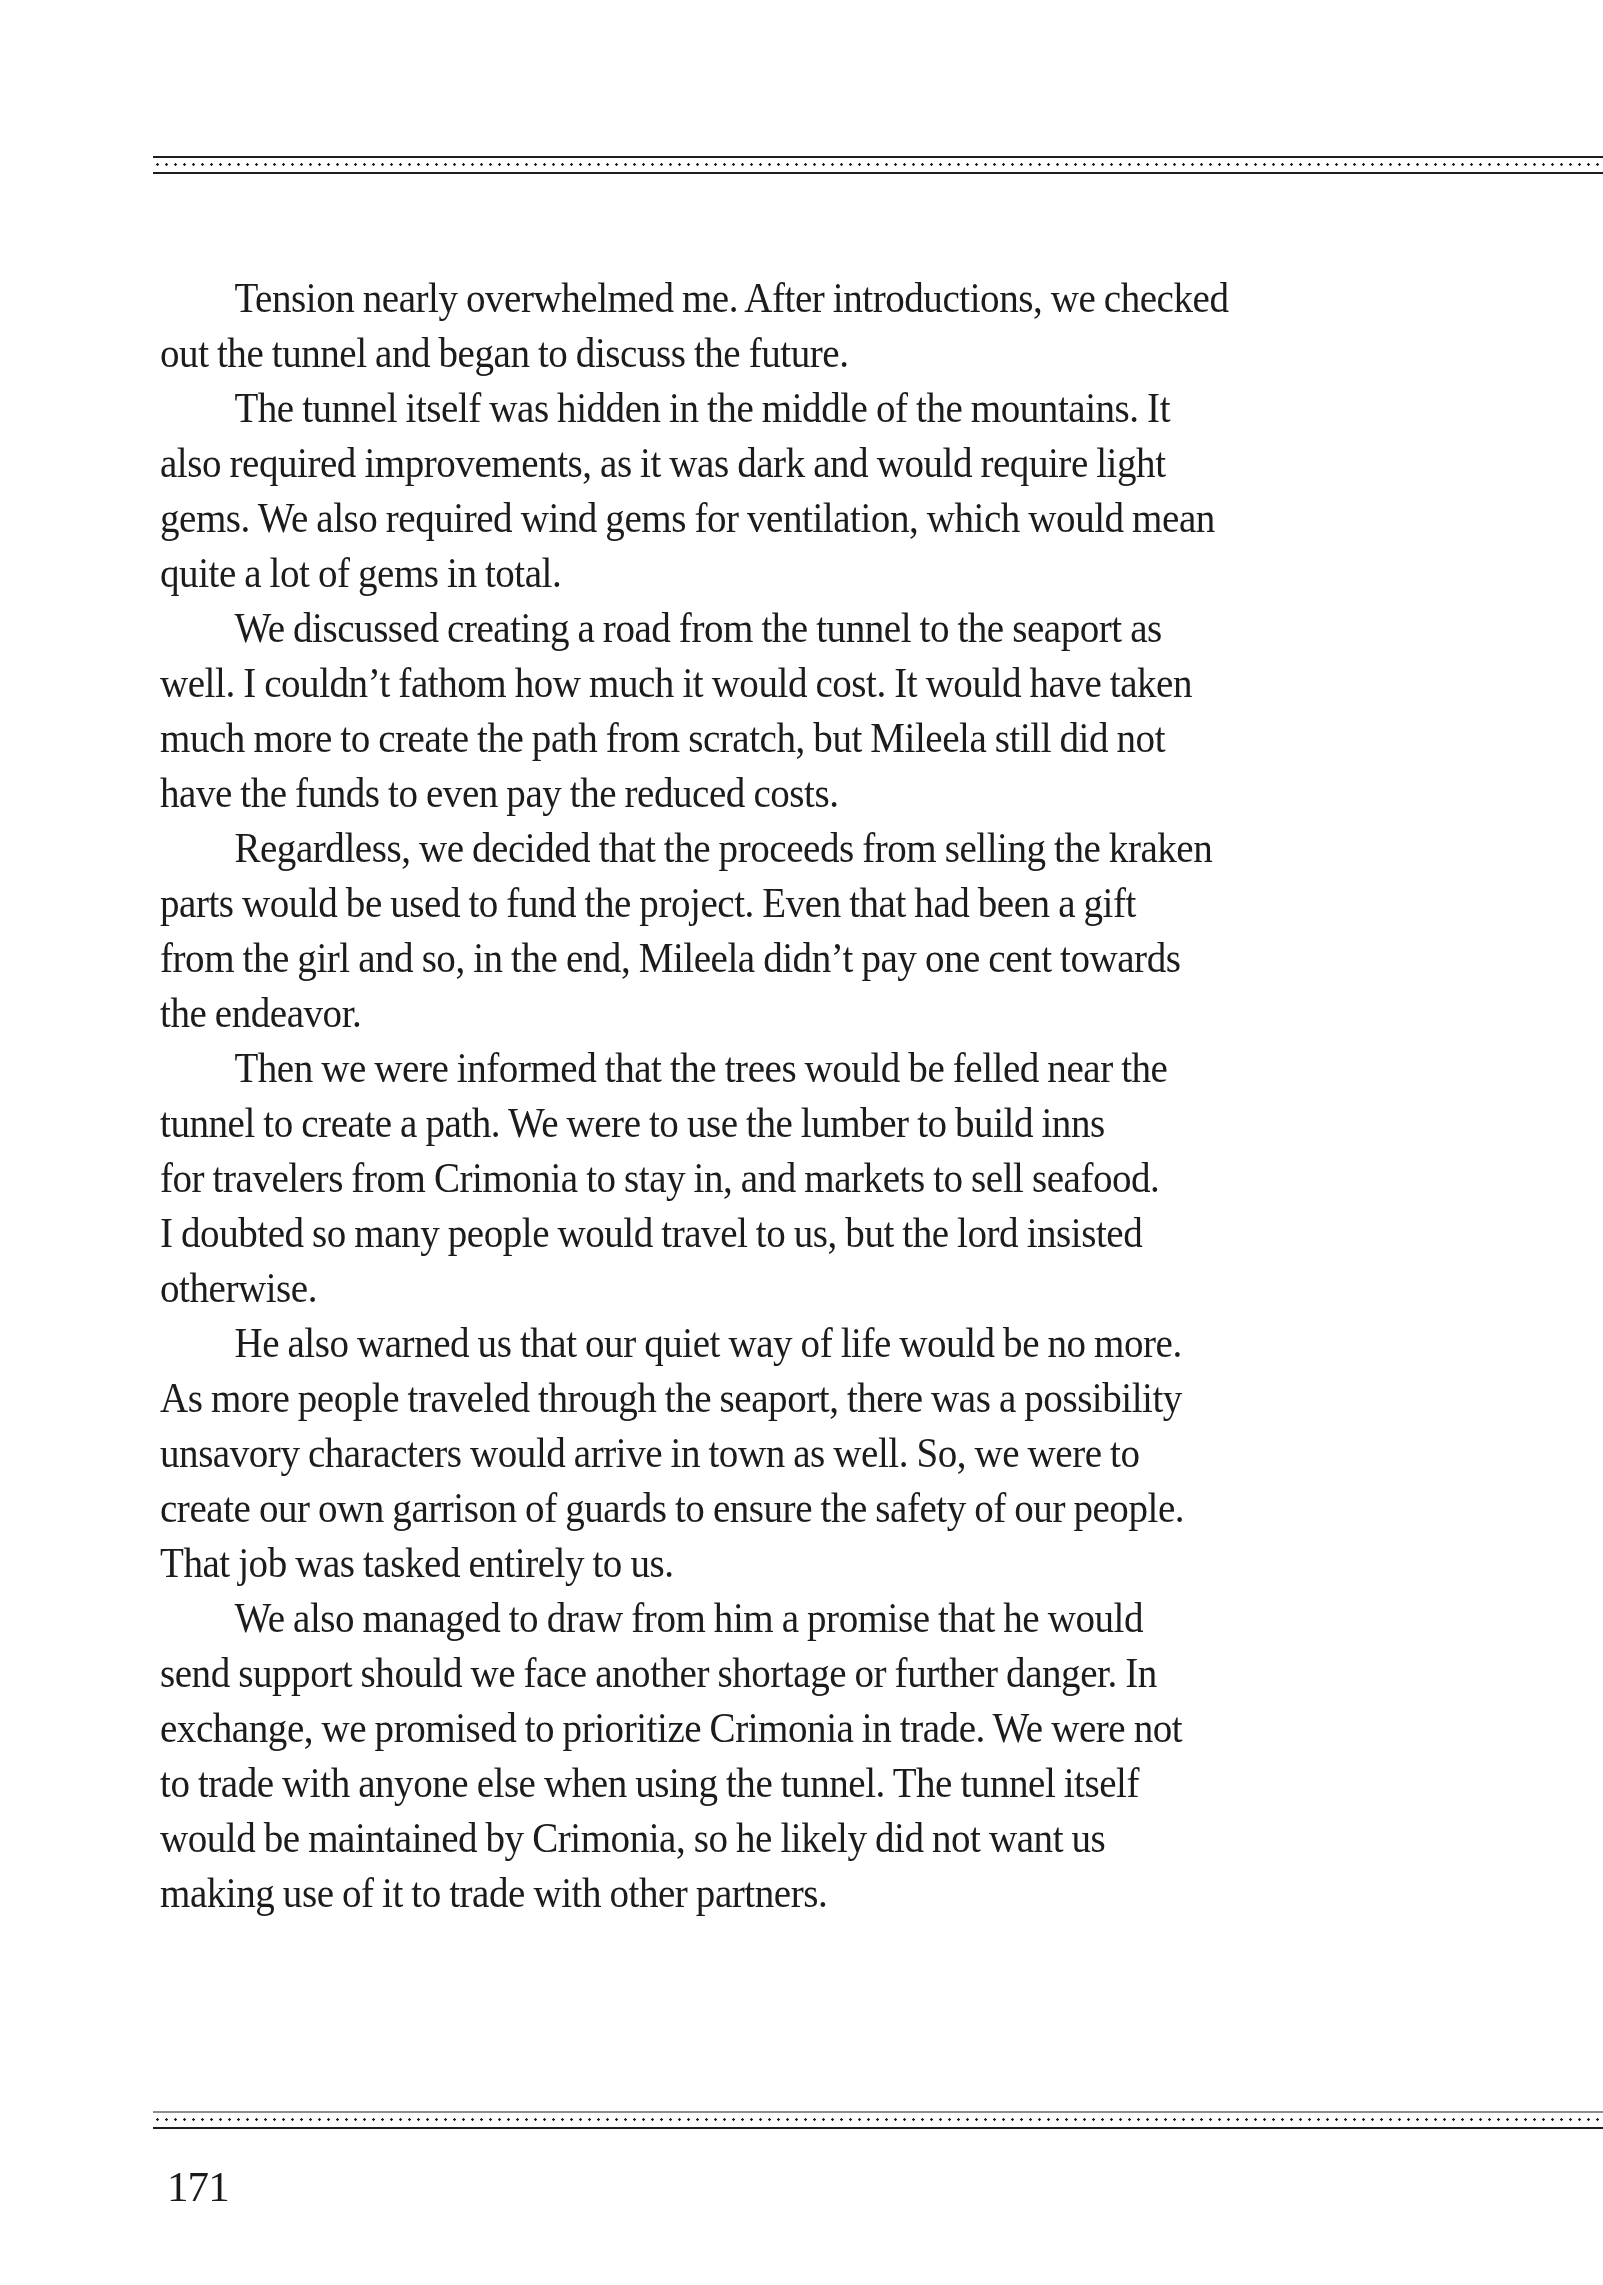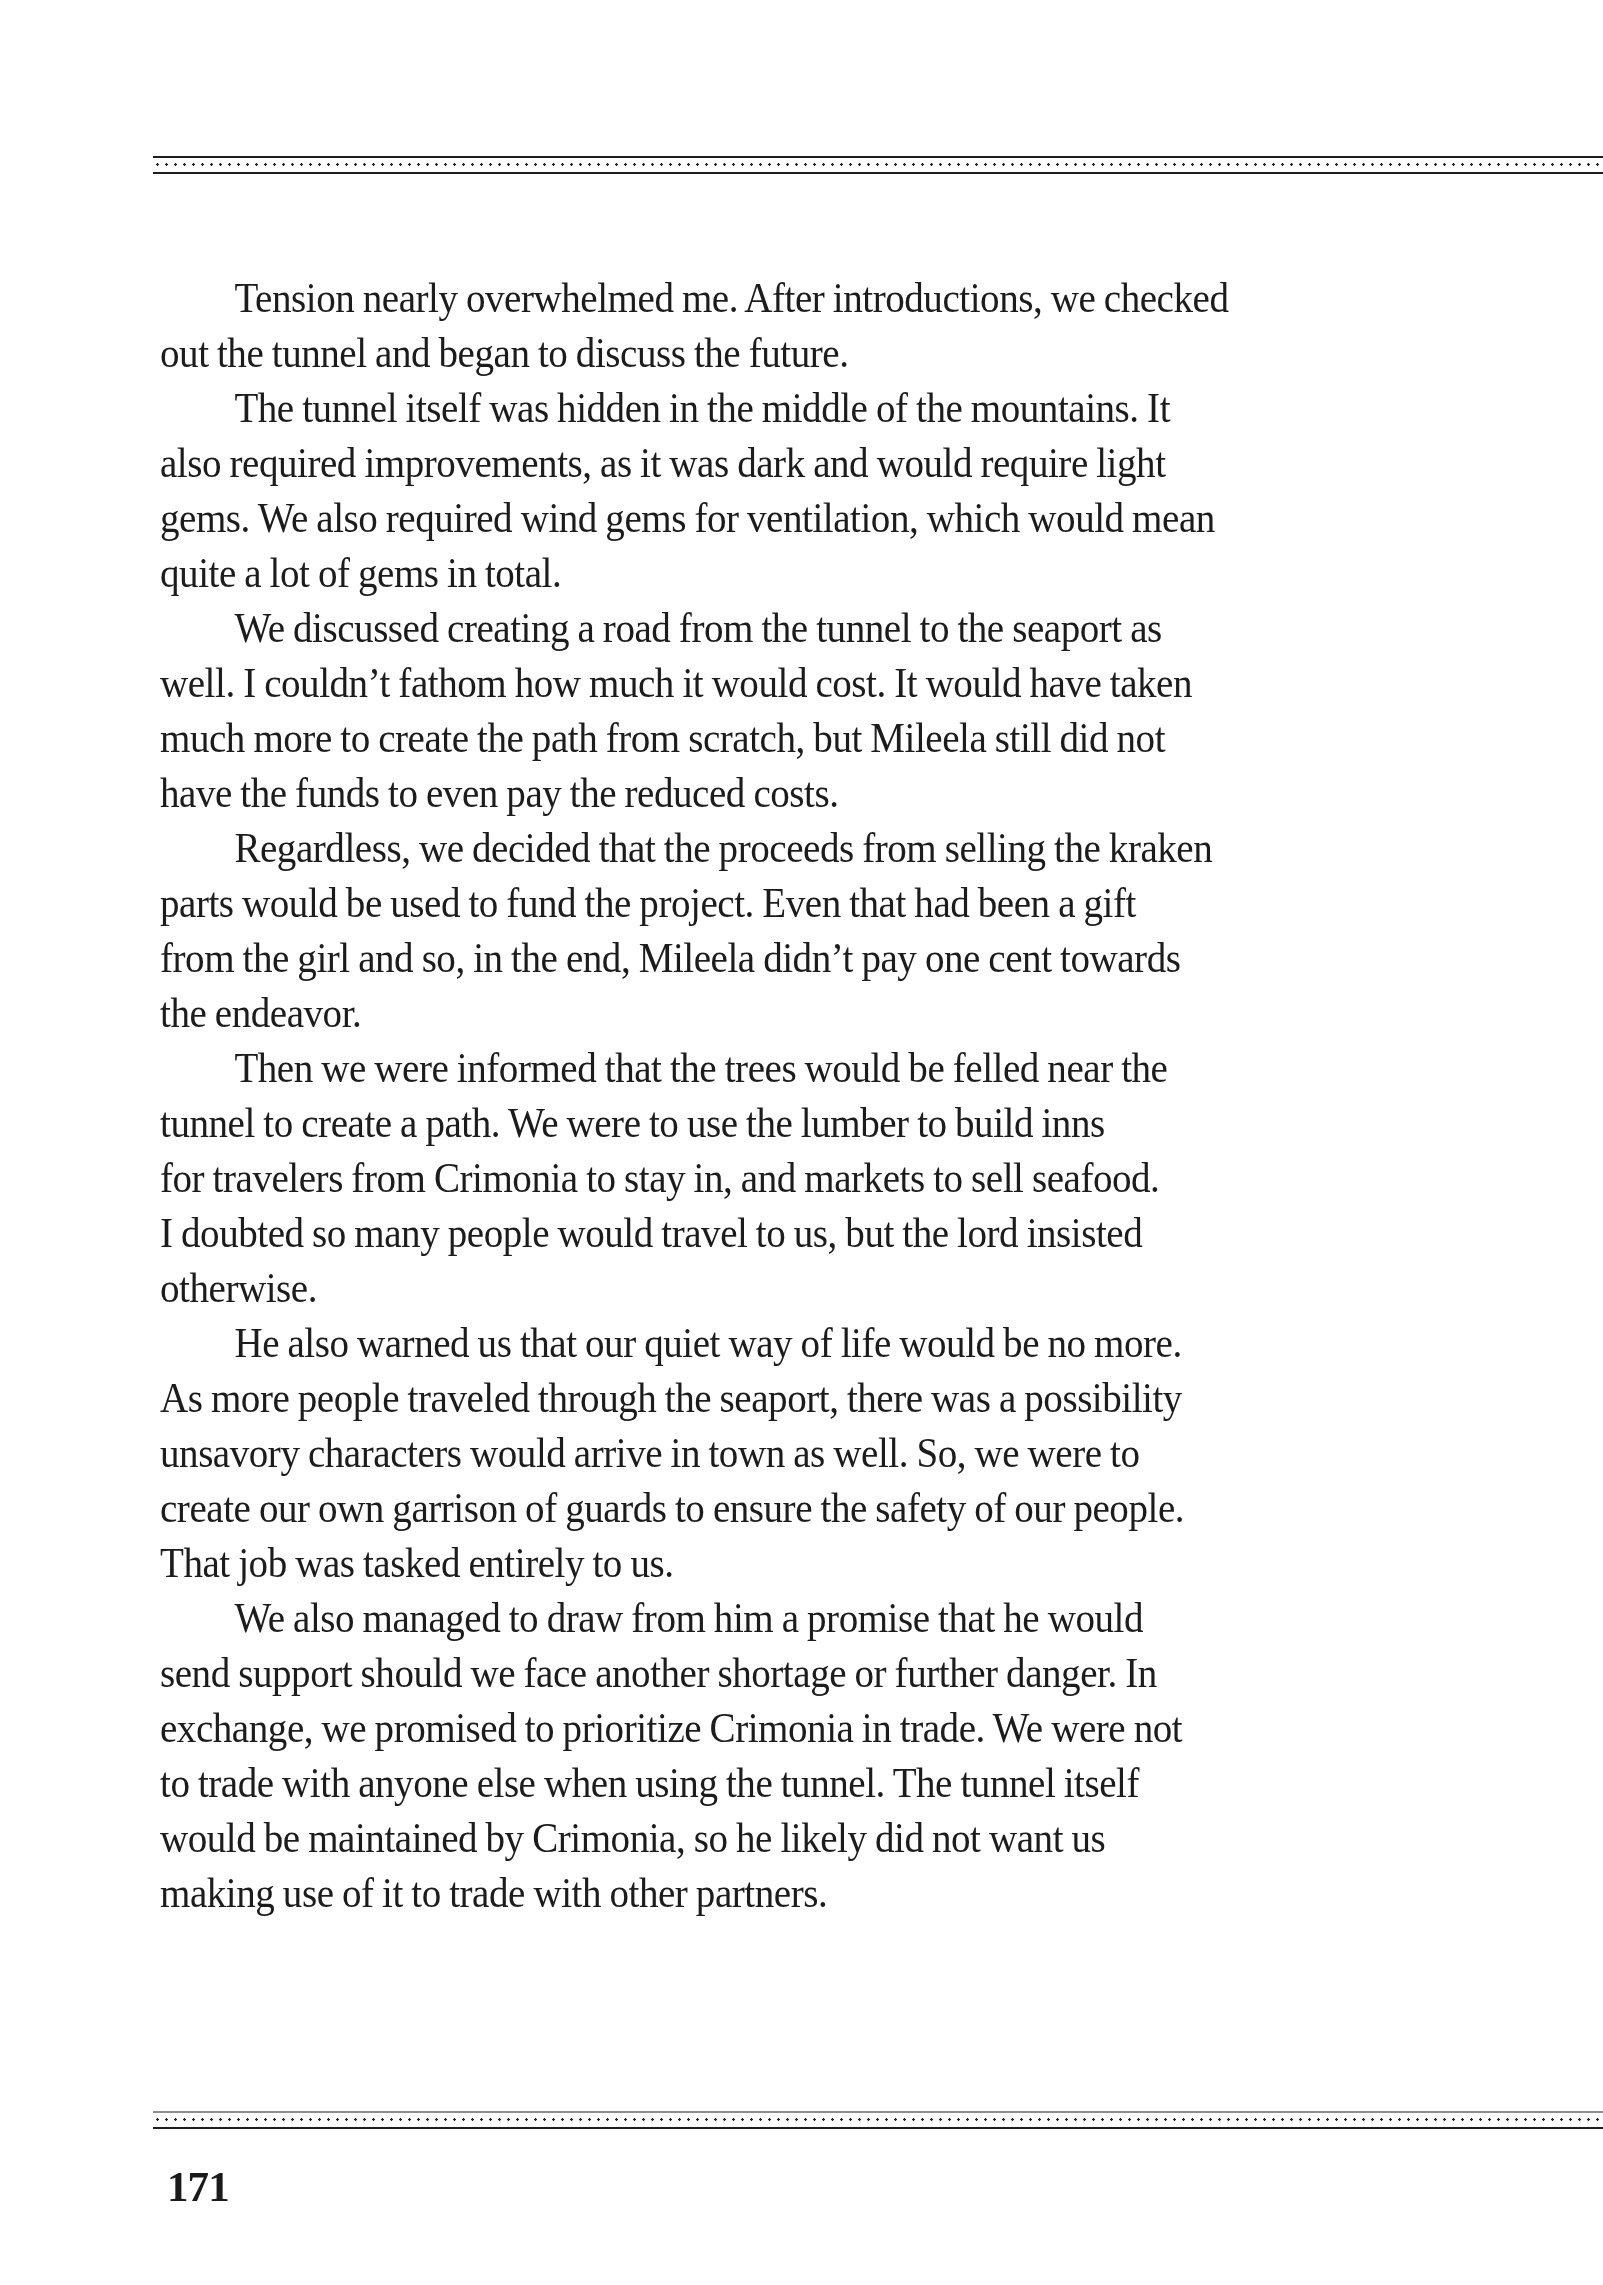--- a/index.html
+++ b/index.html
@@ -62,21 +62,21 @@
       height: 55px;
     }
     .line-text.indent {
       padding-left: 80px;
     }
     .page-number {
       position: absolute;
       left: 167px;
       top: 2165px;
       font-family: "Liberation Serif", "DejaVu Serif", serif;
-      font-weight: bold;
+      font-weight: normal;
       font-size: 43px;
       line-height: 43px;
       color: #1a1a1a;
       letter-spacing: -0.9px;
     }
   </style>
 </head>
 <body>
 
 <div id="top-rule" class="rule">

